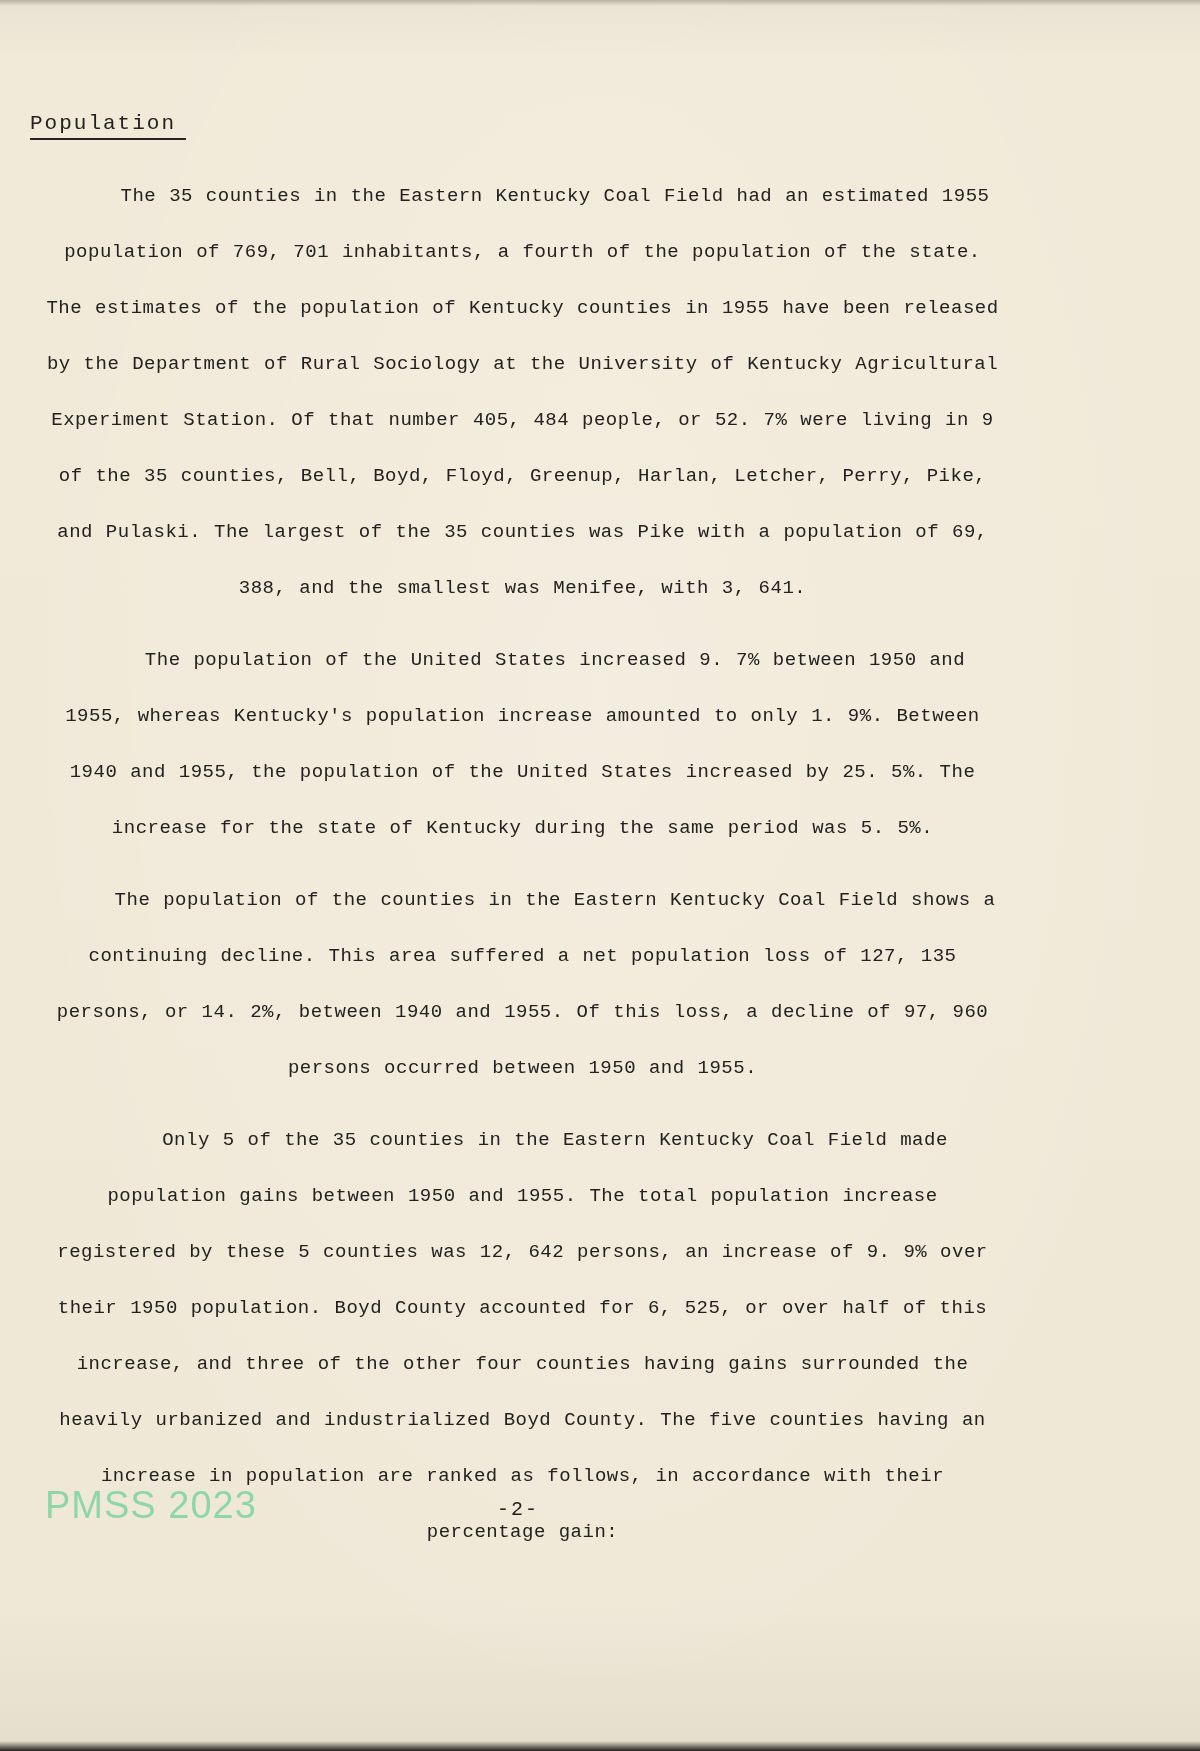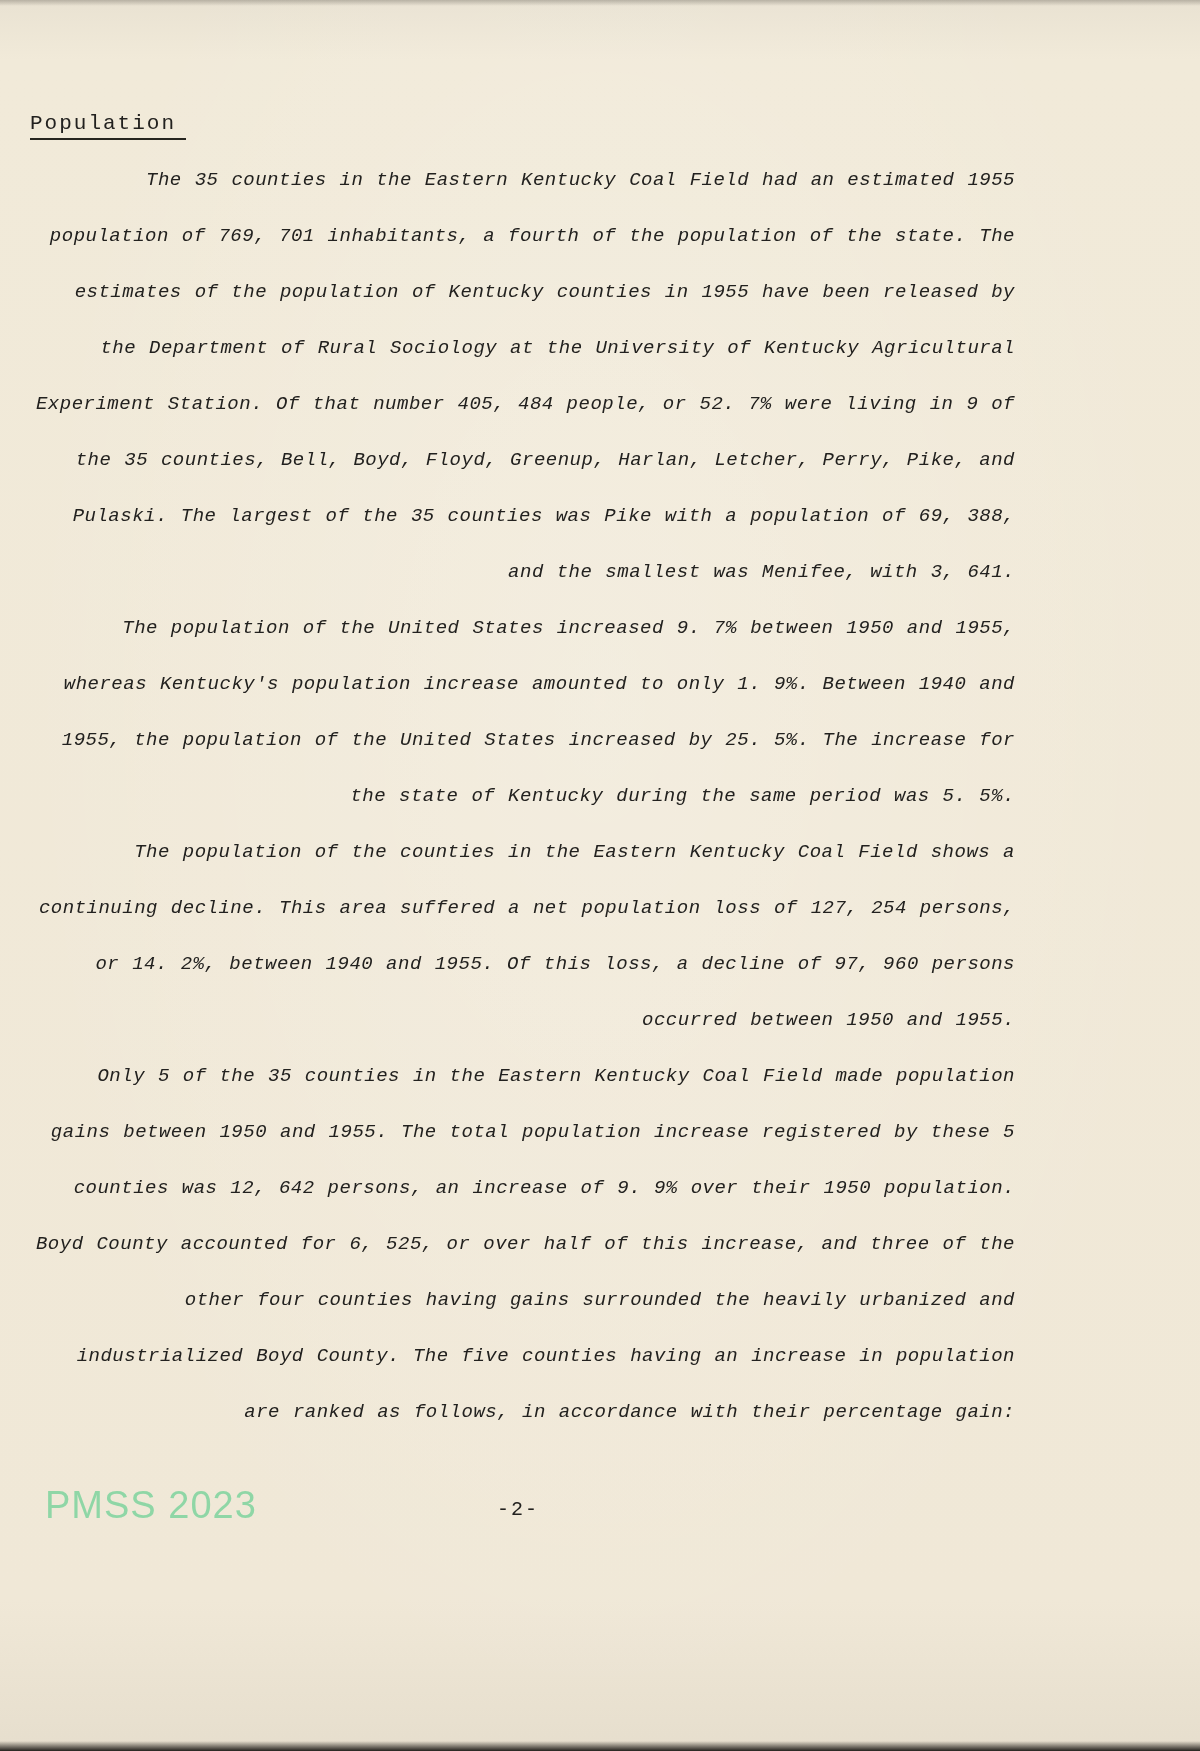--- a/index.html
+++ b/index.html
@@ -41,28 +41,27 @@
     display: inline-block;
     margin: 0 0 12px 0;
     font-size: 21px;
     font-weight: normal;
     letter-spacing: 2px;
     padding-bottom: 3px;
     padding-right: 10px;
     border-bottom: 2.5px solid #26251f;
   }
   .para {
-    margin: 0;
+    margin: 16px;
     font-size: 19px;
     line-height: 56px;
     letter-spacing: 0.5px;
     text-indent: 65px;
-    text-align: right;
+    text-align: center;
     word-spacing: 1px;
-    font-style: italic;
   }
   .footer-area {
     position: absolute;
     top: 1482px;
     left: 0;
     width: 1144px;
     height: 60px;
   }
   .watermark {
     position: absolute;
@@ -91,21 +90,21 @@
 <div class="page">
   <div class="scan-edge-top"></div>
 
   <div class="content">
     <h1 class="heading">Population</h1>
 
     <p class="para">The 35 counties in the Eastern Kentucky Coal Field had an estimated 1955 population of 769, 701 inhabitants, a fourth of the population of the state.  The estimates of the population of Kentucky counties in 1955 have been released by the Department of Rural Sociology at the University of Kentucky Agricultural Experiment Station.  Of that number 405, 484 people, or 52. 7% were living in 9 of the 35 counties, Bell, Boyd, Floyd, Greenup, Harlan, Letcher, Perry, Pike, and Pulaski.  The largest of the 35 counties was Pike with a population of 69, 388, and the smallest was Menifee, with 3, 641.</p>
 
     <p class="para">The population of the United States increased 9. 7% between 1950 and 1955, whereas Kentucky's population increase amounted to only 1. 9%.  Between 1940 and 1955, the population of the United States increased by 25. 5%.  The increase for the state of Kentucky during the same period was 5. 5%.</p>
 
-    <p class="para">The population of the counties in the Eastern Kentucky Coal Field shows a continuing decline.  This area suffered a net population loss of 127, 254 persons, or 14. 2%, between 1940 and 1955.  Of this loss, a decline of 97, 960 persons occurred between 1950 and 1955.</p>
+    <p class="para">The population of the counties in the Eastern Kentucky Coal Field shows a continuing decline.  This area suffered a net population loss of 127, 135 persons, or 14. 2%, between 1940 and 1955.  Of this loss, a decline of 97, 960 persons occurred between 1950 and 1955.</p>
 
     <p class="para">Only 5 of the 35 counties in the Eastern Kentucky Coal Field made population gains between 1950 and 1955.  The total population increase registered by these 5 counties was 12, 642 persons, an increase of 9. 9% over their 1950 population.  Boyd County accounted for 6, 525, or over half of this increase, and three of the other four counties having gains surrounded the heavily urbanized and industrialized Boyd County.  The five counties having an increase in population are ranked as follows, in accordance with their percentage gain:</p>
   </div>
 
   <div class="footer-area">
     <span class="watermark">PMSS 2023</span>
     <span class="page-number">-2-</span>
   </div>
 
   <div class="scan-edge-bottom"></div>

